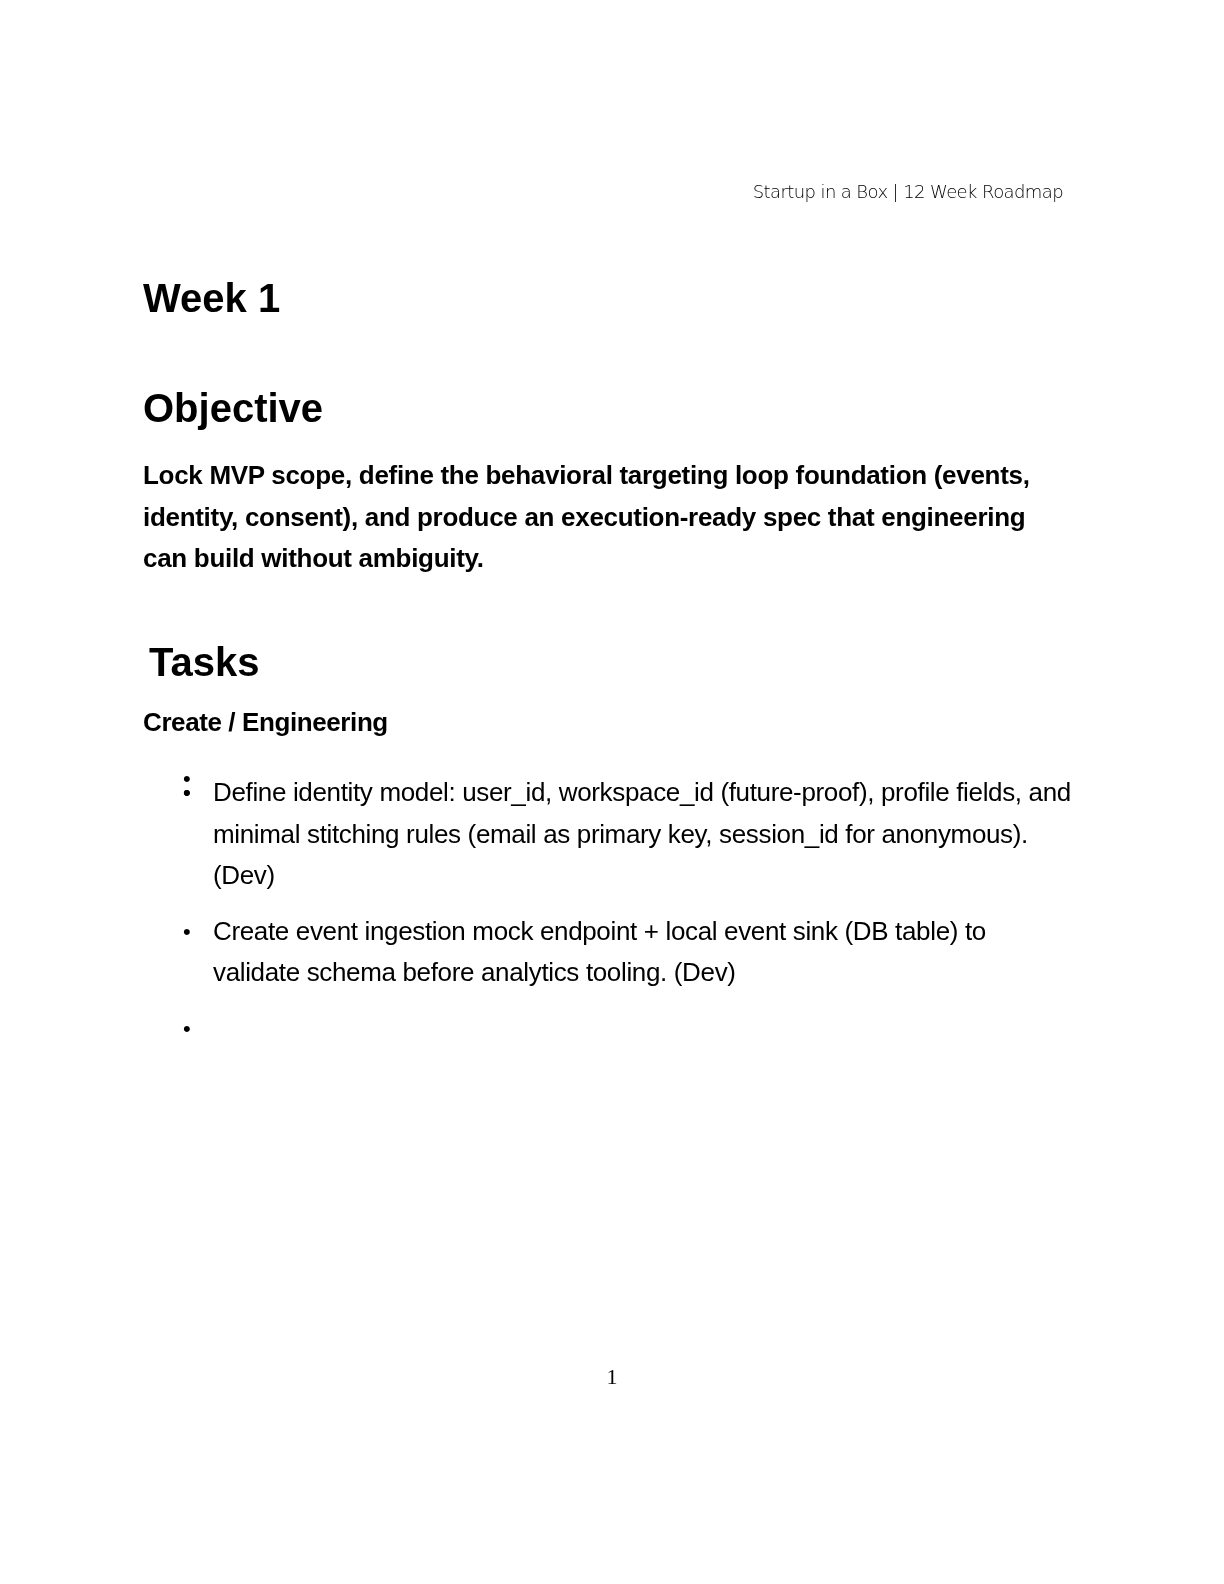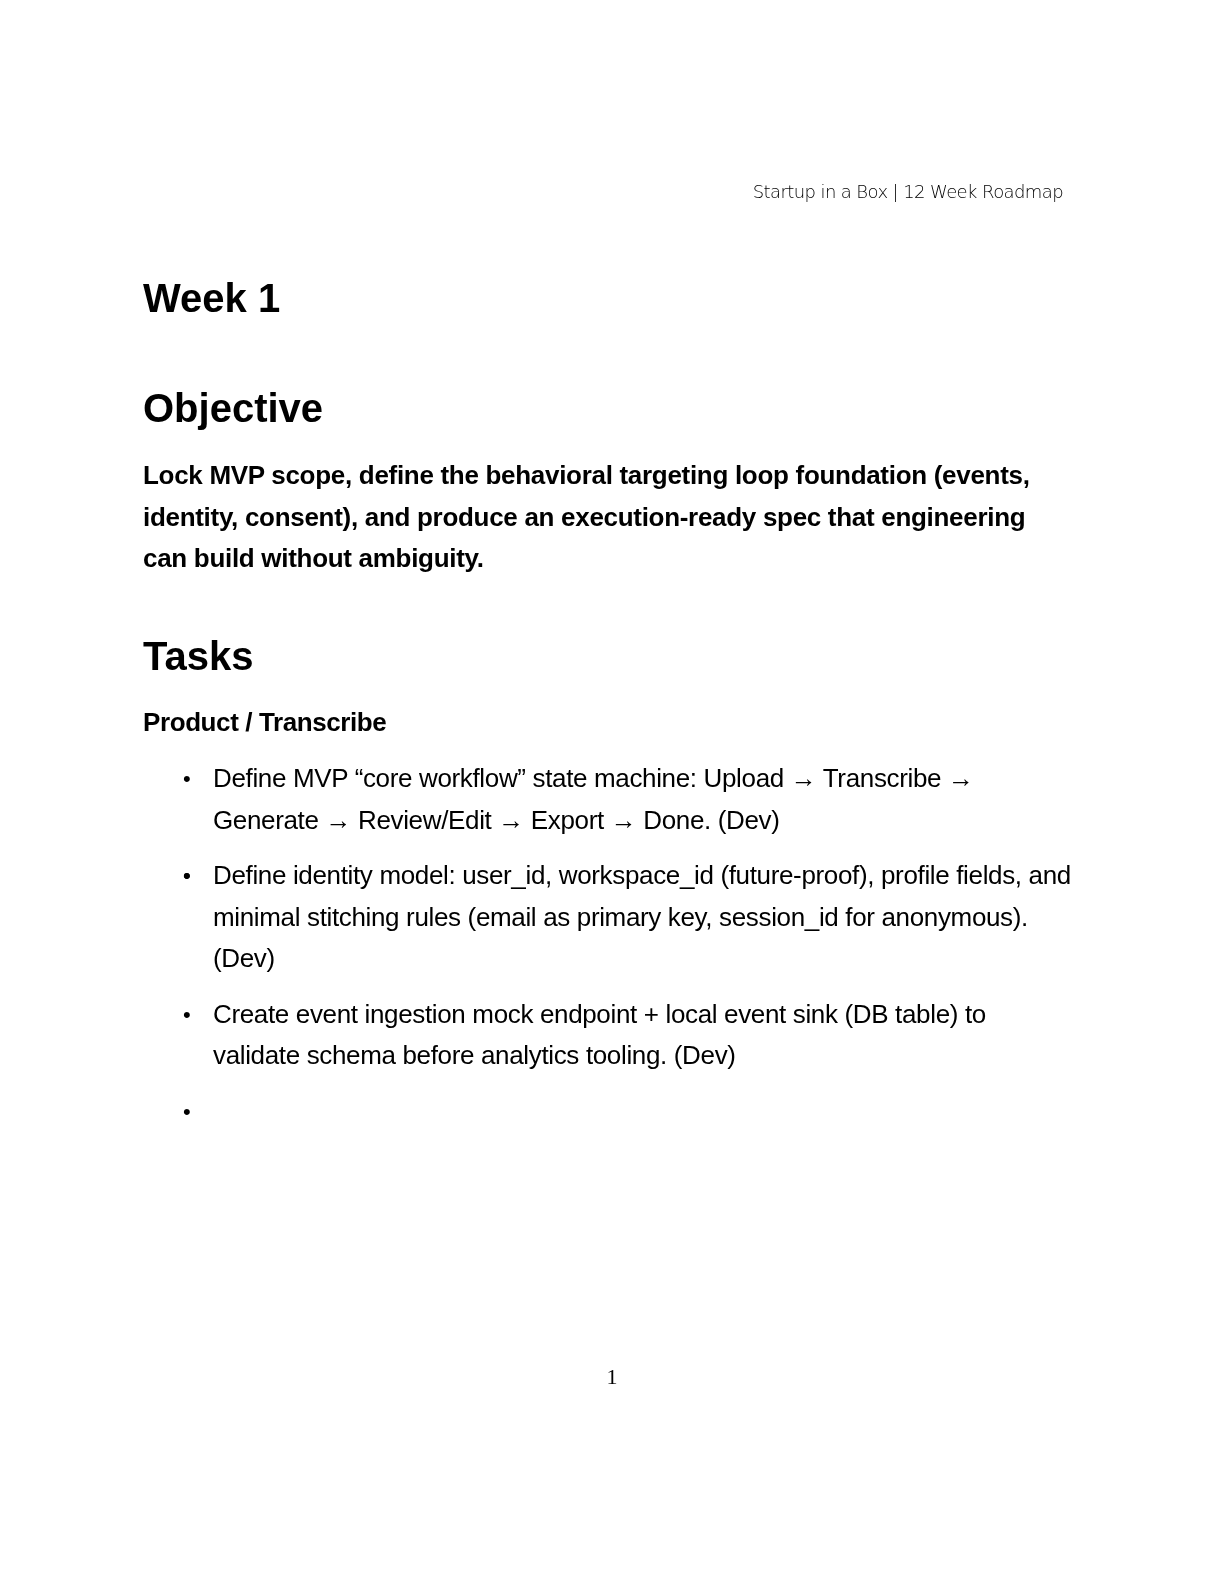--- a/index.html
+++ b/index.html
@@ -57,21 +57,21 @@
       margin: 0;
       font-size: 26px;
       line-height: 41.5px;
       letter-spacing: -0.3px;
       font-weight: bold;
     }
     .h-tasks {
       position: absolute;
       top: 634px;
       left: 0;
-      margin: 0;
+      margin: 6px;
       font-size: 40px;
       font-weight: bold;
       white-space: nowrap;
     }
     .subhead {
       position: absolute;
       top: 707px;
       left: 0;
       margin: 0;
       font-size: 26px;
@@ -117,26 +117,25 @@
 
 <div class="page-header">Startup in a Box | 12 Week Roadmap</div>
 
 <div class="content">
   <h1 class="h-week">Week 1</h1>
 
   <h2 class="h-objective">Objective</h2>
   <p class="objective-text">Lock MVP scope, define the behavioral targeting loop foundation (events, identity, consent), and produce an execution-ready spec that engineering can build without ambiguity.</p>
 
   <h2 class="h-tasks">Tasks</h2>
-  <h3 class="subhead">Product / Transcribe</h3>
+  <h3 class="subhead">Create / Engineering</h3>
 
   <ul class="task-list">
     <li class="task-item">
       <span class="bullet">•</span>
-      <span>Define MVP “core workflow” state machine: Upload → Transcribe → Generate → Review/Edit → Export → Done. (Dev)</span>
     </li>
     <li class="task-item">
       <span class="bullet">•</span>
     </li>
     <li class="task-item">
       <span class="bullet">•</span>
       <span>Define identity model: user_id, workspace_id (future-proof), profile fields, and minimal stitching rules (email as primary key, session_id for anonymous). (Dev)</span>
     </li>
     <li class="task-item">
       <span class="bullet">•</span>

